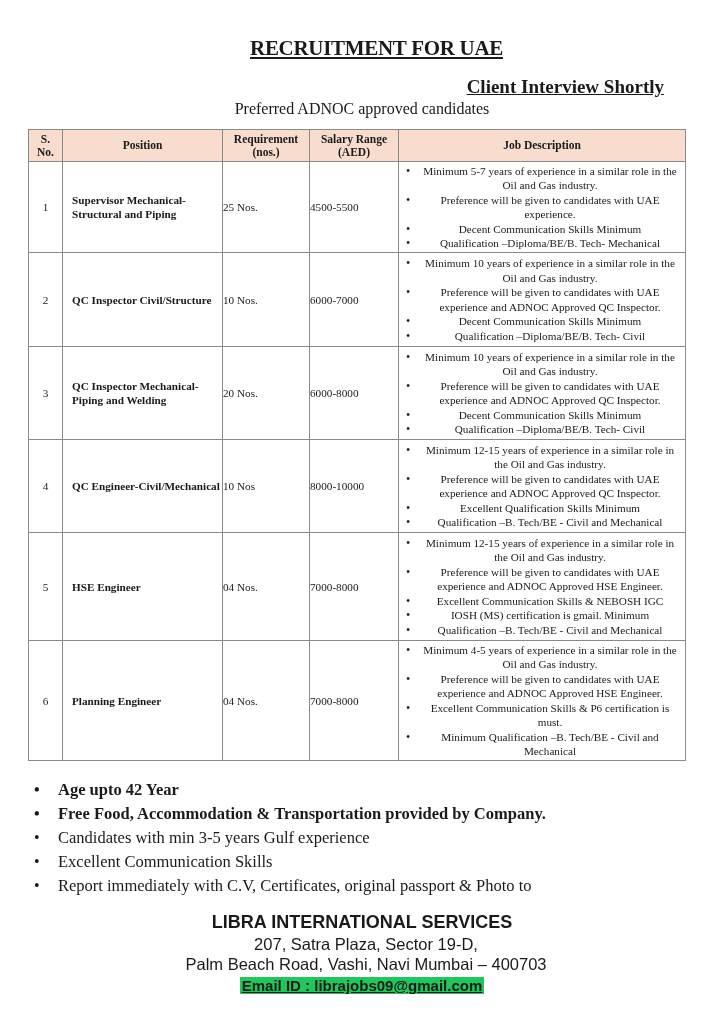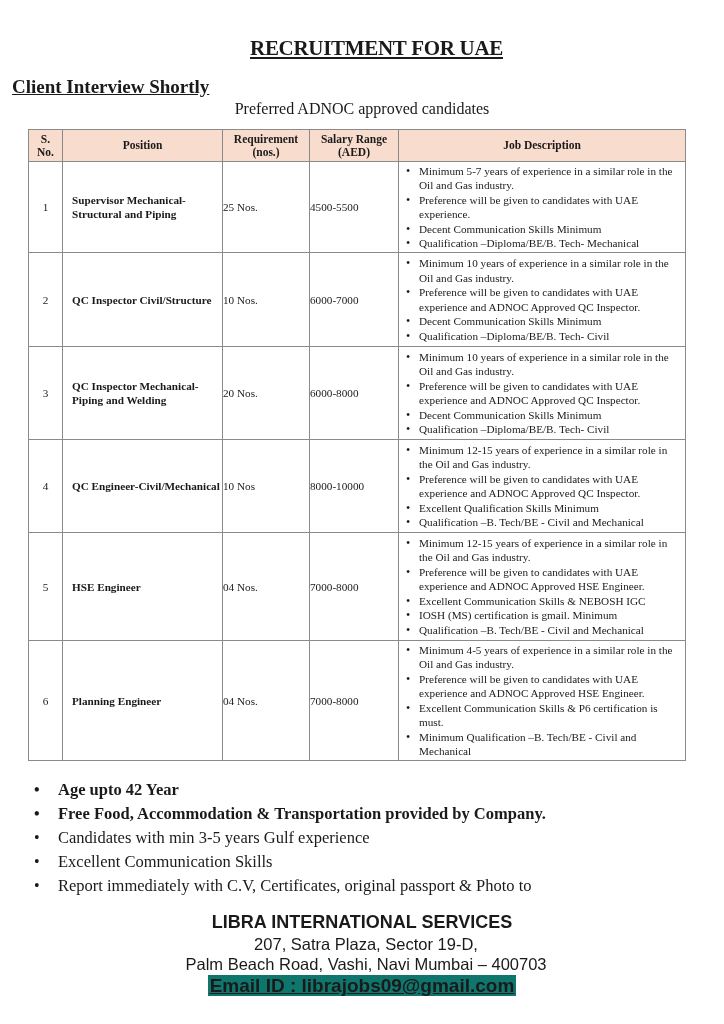--- a/index.html
+++ b/index.html
@@ -6,21 +6,21 @@
   html, body { width: 724px; height: 1024px; background: #ffffff; overflow: hidden; }
   body { font-family: "DejaVu Serif", "Liberation Serif", serif; color: #1a1a1a; position: relative; }
 
   .title {
     position: absolute; top: 36px; left: 0; width: 724px; text-align: center;
     font-weight: bold; font-size: 21px; text-decoration: underline; letter-spacing: -0.3px;
     font-family: "Liberation Serif", serif;
     padding-left: 29px;
   }
   .subtitle {
-    position: absolute; top: 76px; left: 12px; width: 664px; text-align: left;
+    position: absolute; top: 76px; left: 0; width: 664px; text-align: right;
     font-weight: bold; font-size: 19px; text-decoration: underline;
     font-family: "Liberation Serif", serif;
   }
   .pref {
     position: absolute; top: 100px; left: 0; width: 724px; text-align: center;
     font-size: 16px; font-family: "Liberation Serif", serif;
   }
 
   table.jobs {
     position: absolute; top: 129px; left: 28px; width: 657px;
@@ -29,21 +29,21 @@
   }
   table.jobs th, table.jobs td { border: 1.5px solid #8a8a8a; }
   table.jobs th {
     background: #f8dccd; font-weight: bold; font-size: 11.5px; line-height: 13px;
     text-align: center; height: 32px; padding: 1px 2px;
   }
   table.jobs td { vertical-align: middle; }
   td.sno { text-align: center; }
   td.pos { font-weight: bold; padding-left: 9px; line-height: 14px; }
   td.req, td.sal { text-align: left; }
-  td.desc { padding: 1px 4px 1px 6px; }
+  td.desc { padding: 1px 4px 1px 6px; text-align: center; }
   td.desc ul { list-style: none; }
   td.desc li { position: relative; padding-left: 14px; line-height: 14.5px; font-size: 11.2px; }
   td.desc li::before {
     content: "\2022"; position: absolute; left: 1px; top: 0; font-size: 12px;
   }
 
   .notes {
     position: absolute; top: 778px; left: 34px; width: 640px;
     font-family: "Liberation Serif", serif; font-size: 16.5px;
   }
@@ -52,21 +52,21 @@
   .notes li.bold { font-weight: bold; }
 
   .footer {
     position: absolute; top: 910px; left: 0; width: 724px; text-align: center;
     font-family: Liberation Sans, sans-serif;
   }
   .company { font-weight: bold; font-size: 18px; line-height: 24px; }
   .addr { font-size: 16.5px; line-height: 20px; padding-left: 8px; }
   .email-wrap { margin-top: 1px; line-height: 22px; }
   .email {
-    background: #0f766e; font-weight: bold; font-size: 19px; text-decoration: underline;
+    background: #22c55e; font-weight: bold; font-size: 15px; text-decoration: underline;
     padding: 0 2px; color: #1a1a1a;
   }
 </style>
 </head>
 <body>
 
 <div class="title">RECRUITMENT FOR UAE</div>
 <div class="subtitle">Client Interview Shortly</div>
 <div class="pref">Preferred ADNOC approved candidates</div>
 

